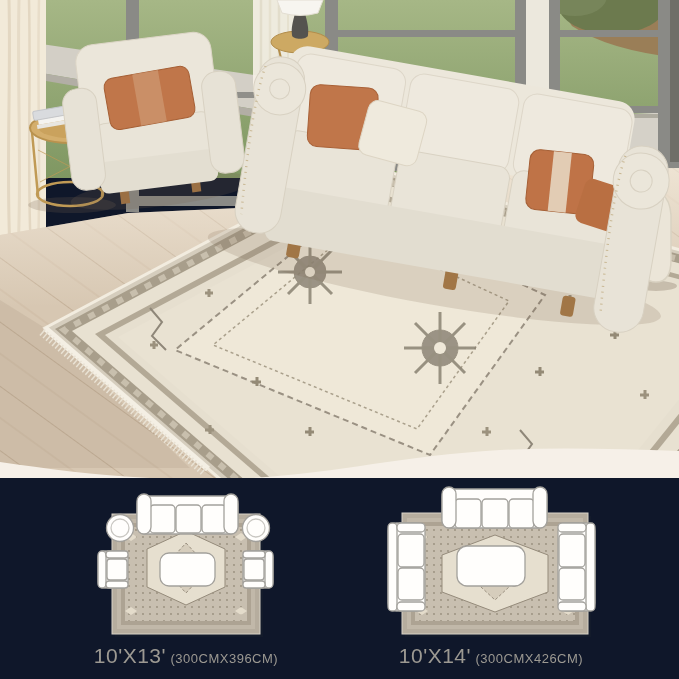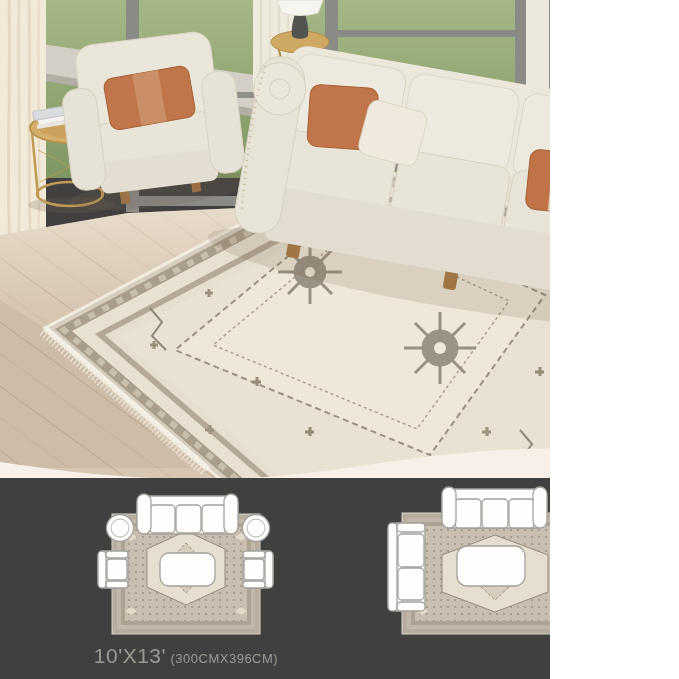--- a/index.html
+++ b/index.html
@@ -1,18 +1,18 @@
 <!DOCTYPE html>
 <html><head>
 <meta charset="utf-8">
 <style>
   html,body{margin:0;padding:0;background:#ffffff;}
   .canvas{
-    position:relative;width:550px;height:679px;overflow:hidden;
-    background:#404040;font-family:"Liberation Sans", sans-serif;
+    position:relative;width:679px;height:679px;overflow:hidden;
+    background:#0f172a;font-family:"Liberation Sans", sans-serif;
   }
   .photo{position:absolute;left:0;top:0;width:679px;height:478px;display:block;}
   .size-option{position:absolute;width:258px;text-align:center;}
   .size-option .diagram{display:block;width:258px;height:162px;}
   .size-label{
     margin-top:3px;color:#9c9992;white-space:nowrap;
   }
   .size-label .size{font-size:21px;letter-spacing:.5px;}
   .size-label .metric{font-size:13px;letter-spacing:.5px;}
   #opt1{left:57px;top:479px;}
@@ -324,15 +324,19 @@
           <rect x="196" y="44" width="37" height="88" rx="8"></rect>
           <rect x="224" y="44" width="9" height="88" rx="4"></rect>
           <rect x="196" y="44" width="28" height="9" rx="4"></rect>
           <rect x="196" y="123" width="28" height="9" rx="4"></rect>
           <rect x="197" y="55" width="26" height="33" rx="4"></rect>
           <rect x="197" y="89" width="26" height="32" rx="4"></rect>
         </g>
         <rect x="95" y="67" width="68" height="40" rx="10"></rect>
       </g>
     </svg>
+    <div class="size-label">
+      <span class="size">10'X14'</span>
+      <span class="metric">(300CMX426CM)</span>
+    </div>
   </div>
 
 </div>
 
 </body></html>

